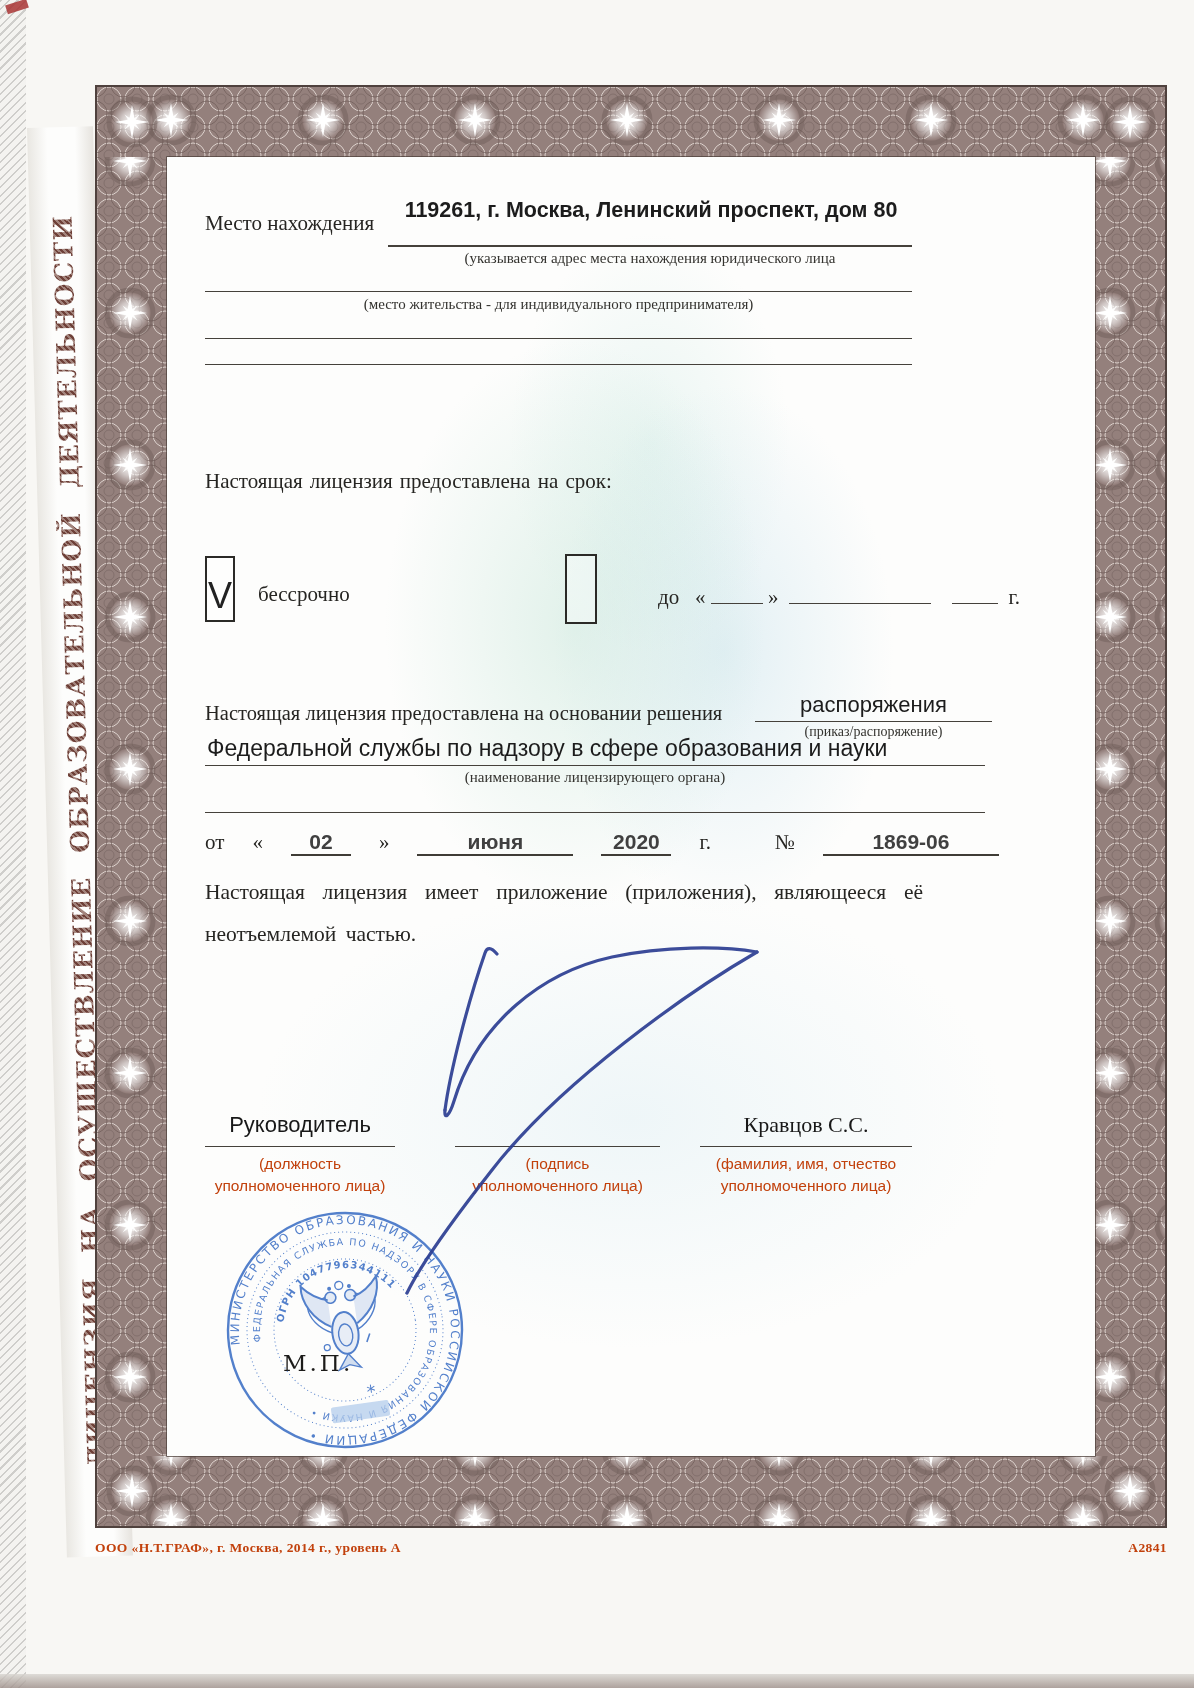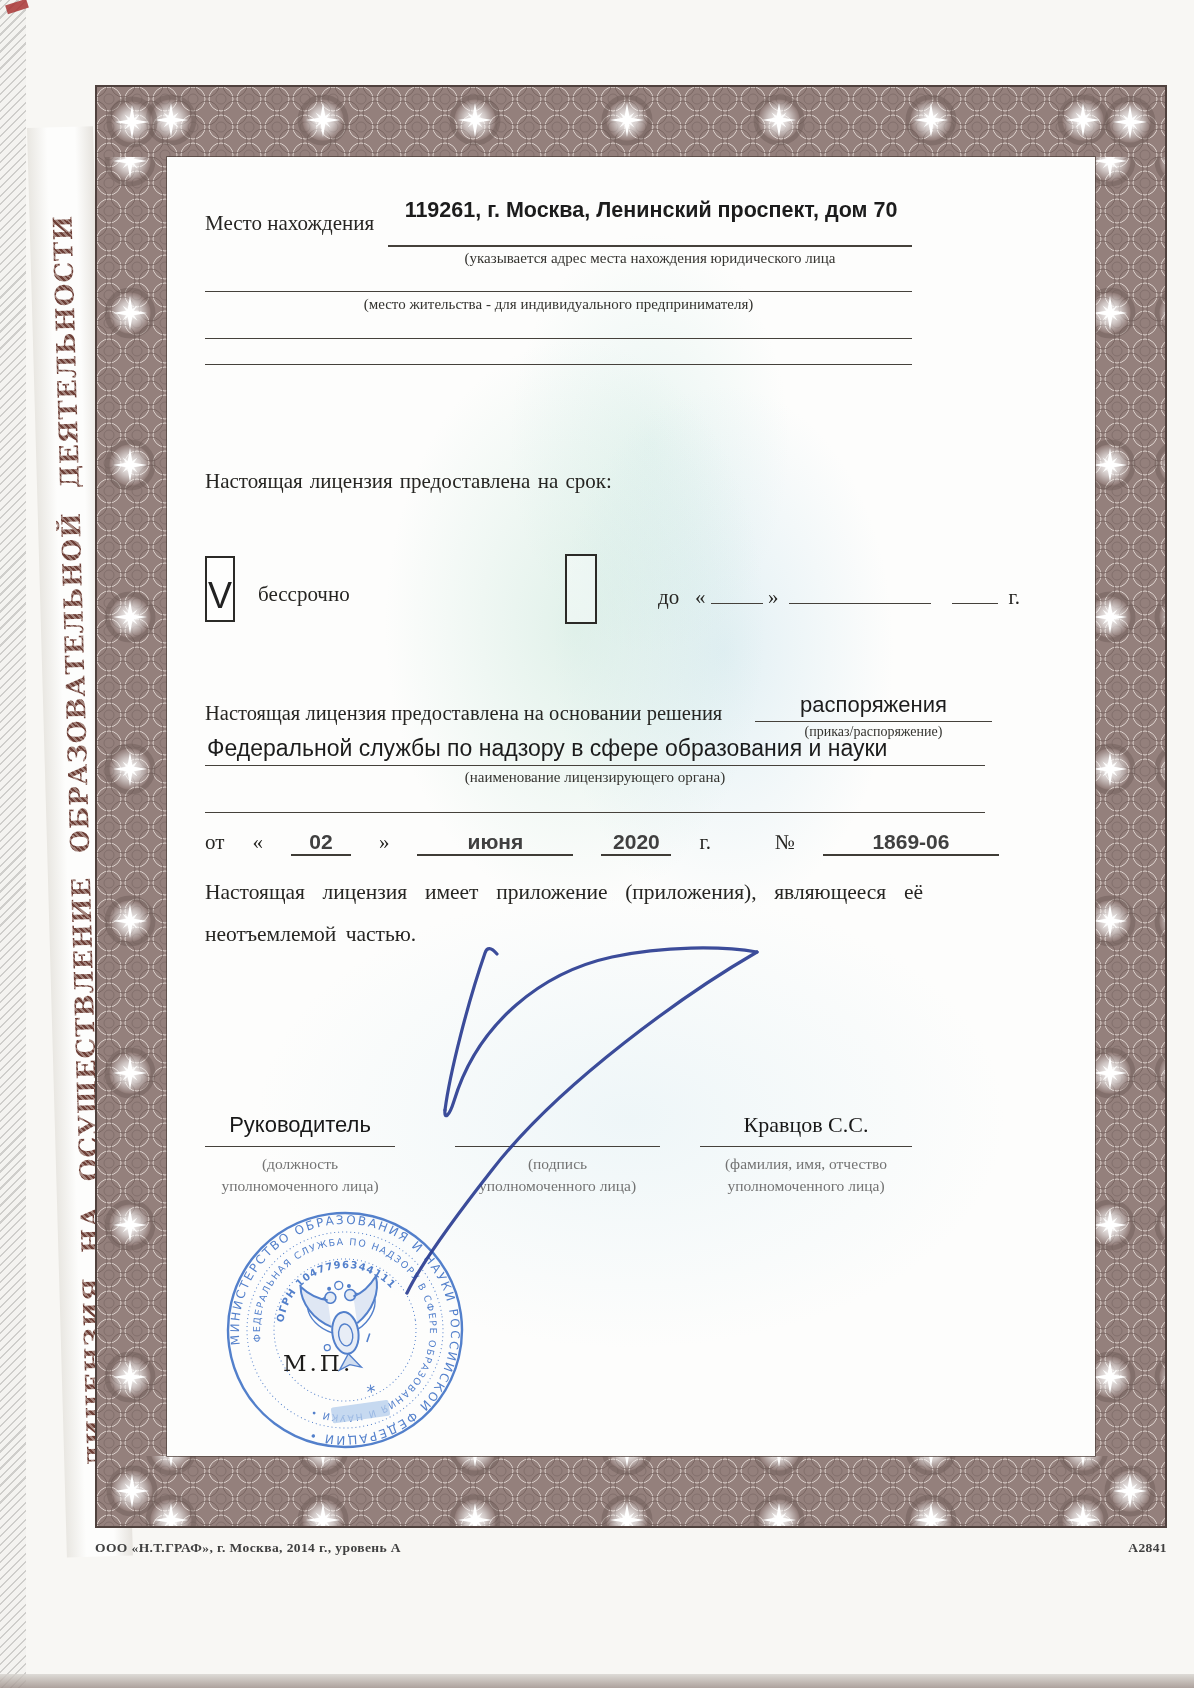--- a/index.html
+++ b/index.html
@@ -48,27 +48,27 @@
     display:flex;align-items:flex-end;justify-content:center;height:100%;line-height:1.3;}
 
   .daterow{display:inline-flex;align-items:baseline;column-gap:9px;font-size:21px;}
   .fillblank{display:inline-block;border-bottom:2px solid #3f3c36;text-align:center;
     font-family:"Liberation Sans",sans-serif;font-weight:700;font-size:21px;color:#404040;padding:0 4px;}
   .blankline{display:inline-block;border-bottom:1.5px solid #45413b;height:1em;}
 
   .appendix{font-size:21.5px;line-height:1.95;text-align:justify;word-spacing:4px;}
 
   .sig-name{font-family:"Liberation Sans",sans-serif;font-size:22px;color:#181818;text-align:center;}
-  .sig-cap{font-family:Liberation Serif, serif;font-size:15.5px;color:#737373;text-align:center;line-height:1.45;}
+  .sig-cap{font-family:Liberation Sans, sans-serif;font-size:15.5px;color:#c2410c;text-align:center;line-height:1.45;}
 
   .mp{font-family:"DejaVu Serif",serif;font-size:23px;letter-spacing:3px;color:#1c1b19;z-index:3;}
   .sealwrap{z-index:4;}
   .sigsvg{left:0;top:0;z-index:5;pointer-events:none;}
 
-  .footer{font-family:"Liberation Serif",serif;font-weight:bold;font-size:13.5px;color:#404040;letter-spacing:.4px;}
+  .footer{font-family:"Liberation Serif",serif;font-weight:bold;font-size:13.5px;color:#c2410c;letter-spacing:.4px;}
 </style>
 </head>
 <body>
 
 <div class="page">
 
   <div class="abs edge-strip"></div>
   <div class="abs corner-mark"></div>
   <div class="abs bottom-edge"></div>
 
@@ -117,21 +117,21 @@
     <use href="#sparkle" x="37" y="37"></use>
     <use href="#sparkle" x="1035" y="37"></use>
     <use href="#sparkle" x="37" y="1406"></use>
     <use href="#sparkle" x="1035" y="1406"></use>
     <rect x="72" y="72" width="928" height="1299" fill="none" stroke="#4f413d" stroke-width="1.5"></rect>
   </svg>
 
   <div class="abs watermark"></div>
 
   <div class="abs content serif h21 nowrap" style="left:205px;top:211px;">Место нахождения</div>
-  <div class="abs content sans nowrap center" style="left:390px;top:198px;width:522px;font-weight:700;font-size:21.5px;">119261, г. Москва, Ленинский проспект, дом 70</div>
+  <div class="abs content sans nowrap center" style="left:390px;top:198px;width:522px;font-weight:700;font-size:21.5px;">119261, г. Москва, Ленинский проспект, дом 80</div>
   <div class="abs content uline" style="left:388px;top:245px;width:524px;"></div>
   <div class="abs content caption" style="left:388px;top:250px;width:524px;">(указывается адрес места нахождения юридического лица</div>
 
   <div class="abs content uline-thin" style="left:205px;top:291px;width:707px;"></div>
   <div class="abs content caption" style="left:205px;top:296px;width:707px;">(место жительства - для индивидуального предпринимателя)</div>
   <div class="abs content uline-thin" style="left:205px;top:338px;width:707px;"></div>
   <div class="abs content uline-thin" style="left:205px;top:364px;width:707px;"></div>
 
   <div class="abs content serif h21" style="left:205px;top:469px;word-spacing:2px;">Настоящая лицензия предоставлена на срок:</div>
 

